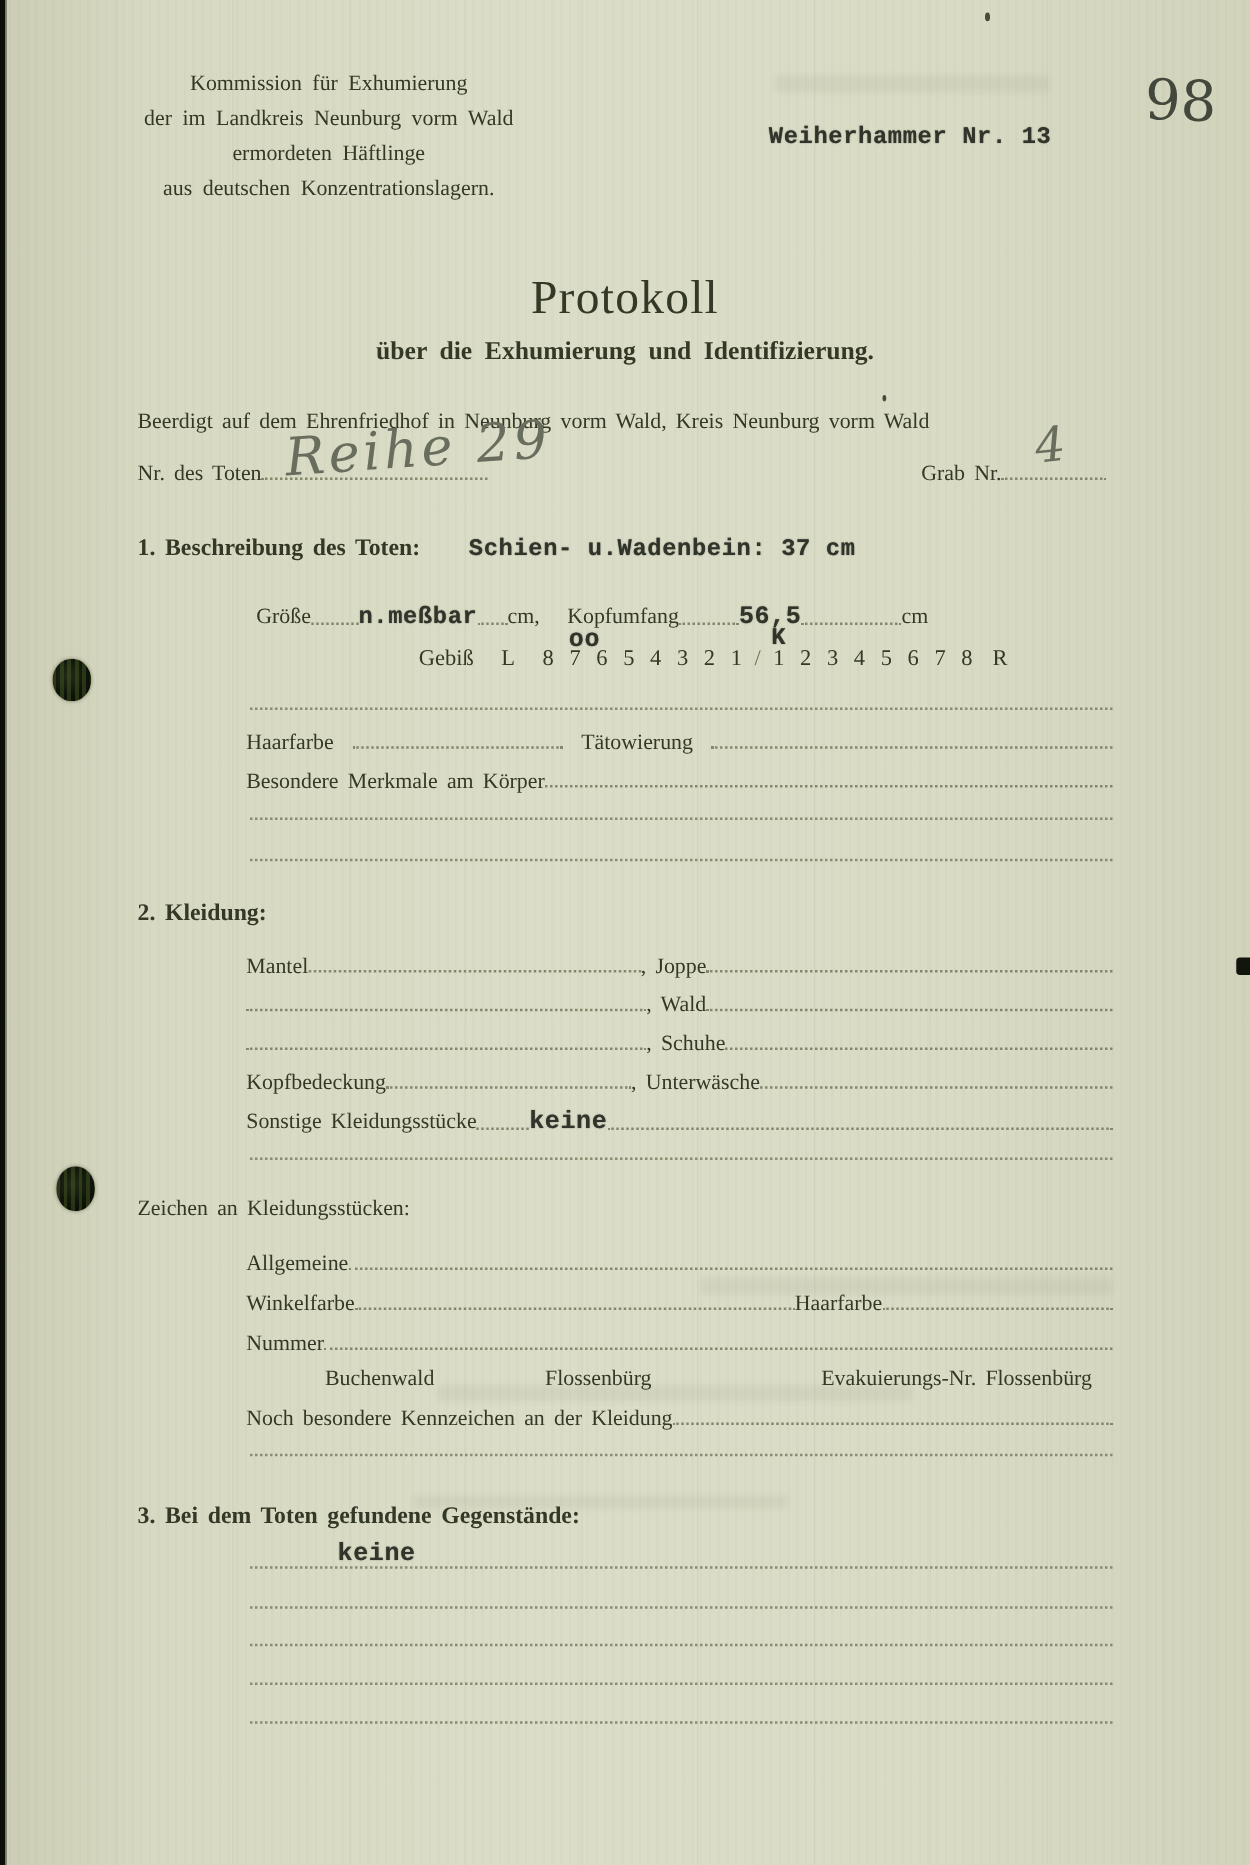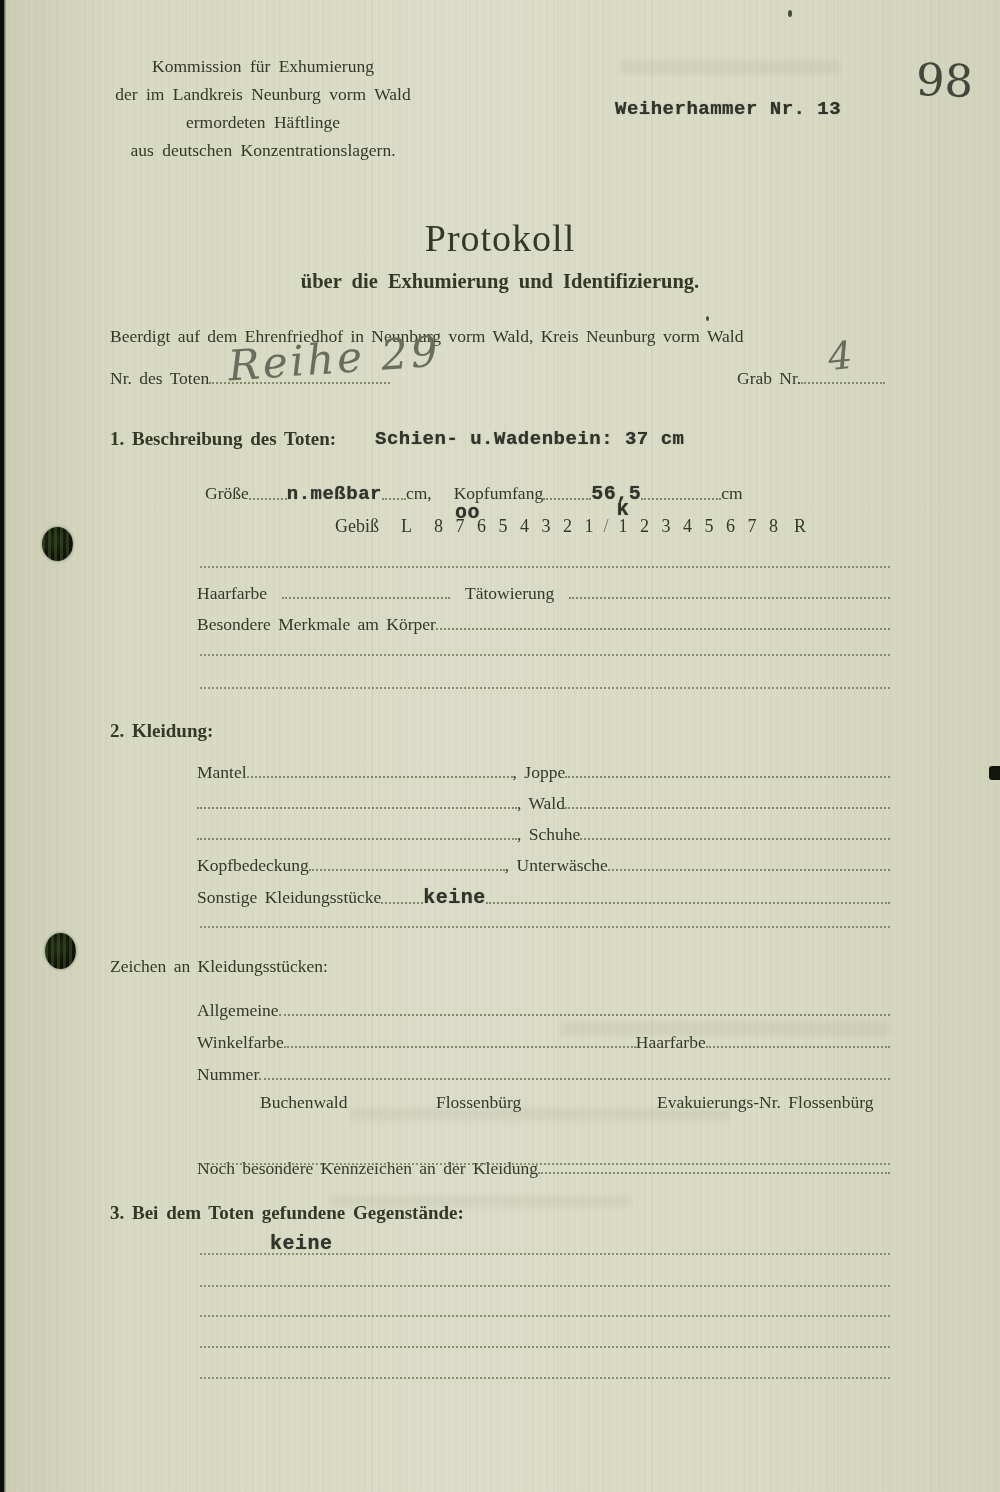--- a/index.html
+++ b/index.html
@@ -187,21 +187,21 @@
 
   <div class="row" style="left:197px;top:1064px;width:693px;">
     <span class="lbl">Nummer</span>
     <span class="dots grow"></span>
   </div>
 
   <div class="abs lbl" style="left:260px;top:1092px;">Buchenwald</div>
   <div class="abs lbl" style="left:436px;top:1092px;">Flossenbürg</div>
   <div class="abs lbl" style="left:657px;top:1092px;">Evakuierungs-Nr. Flossenbürg</div>
 
-  <div class="row" style="left:197px;top:1124px;width:693px;margin-top:34px;">
+  <div class="row" style="left:197px;top:1124px;width:693px;">
     <span class="lbl">Noch besondere Kennzeichen an der Kleidung</span>
     <span class="dots grow"></span>
   </div>
 
   <div class="dotline" style="left:200px;top:1163px;width:690px;"></div>
 
   <div class="abs head" style="left:110px;top:1202px;">3. Bei dem Toten gefundene Gegenstände:</div>
   <div class="abs typed" style="left:270px;top:1232px;font-size:20px;">keine</div>
 
   <div class="dotline" style="left:200px;top:1253px;width:690px;"></div>

